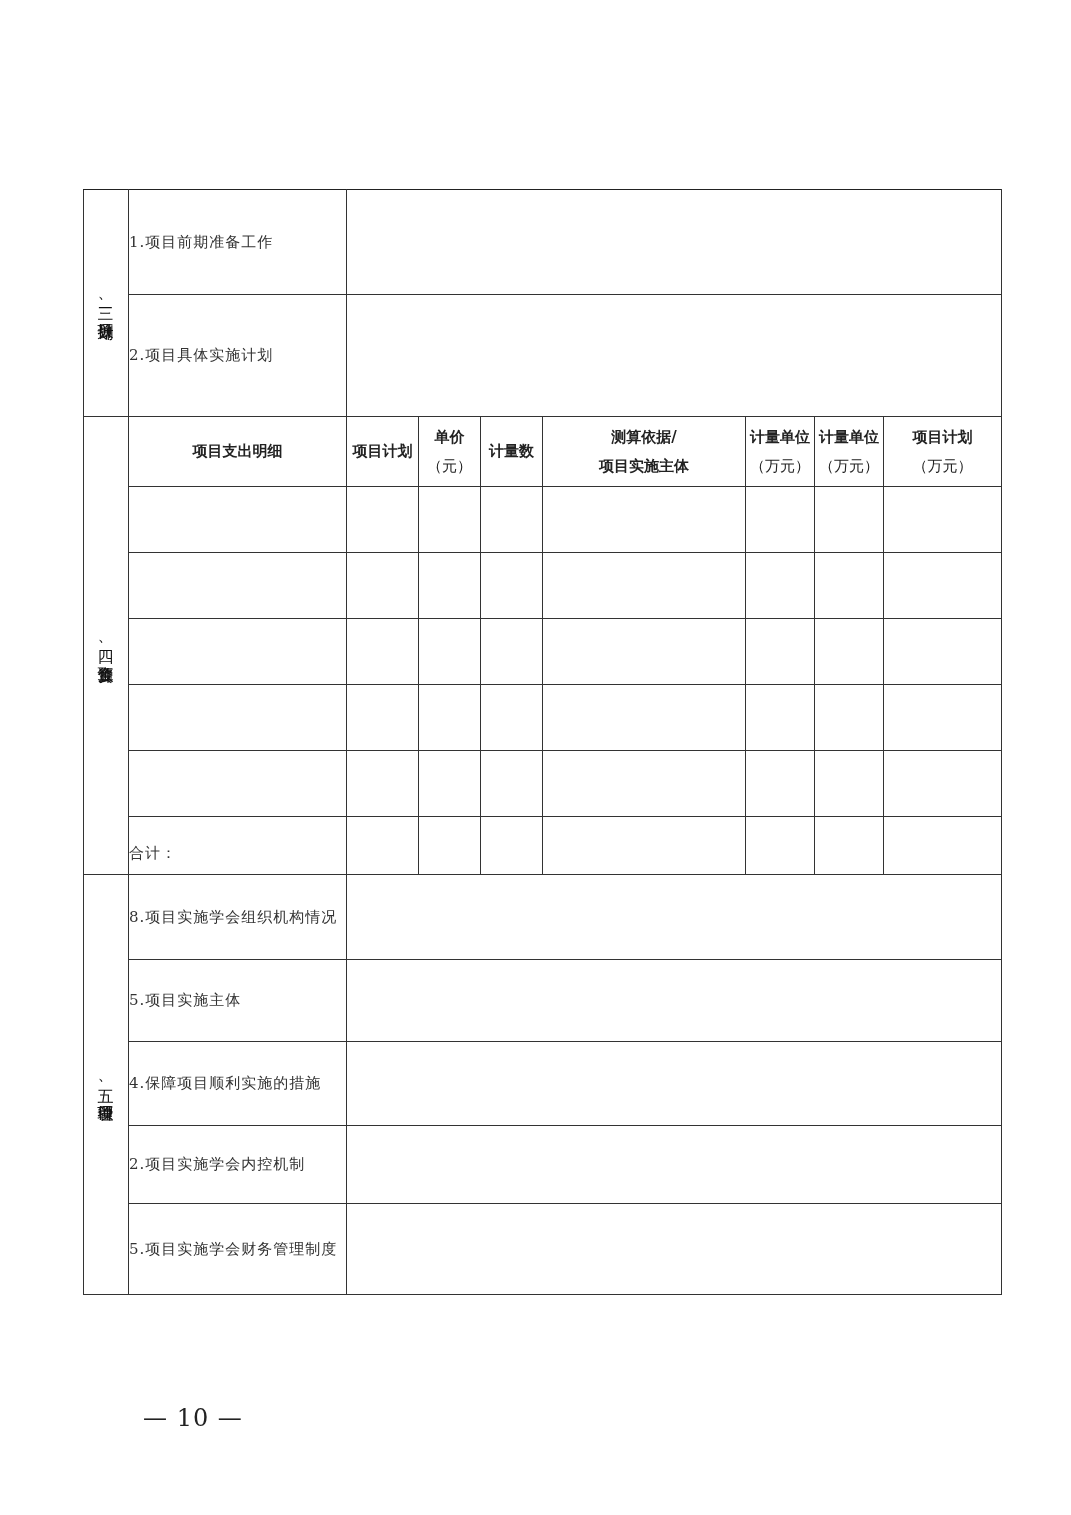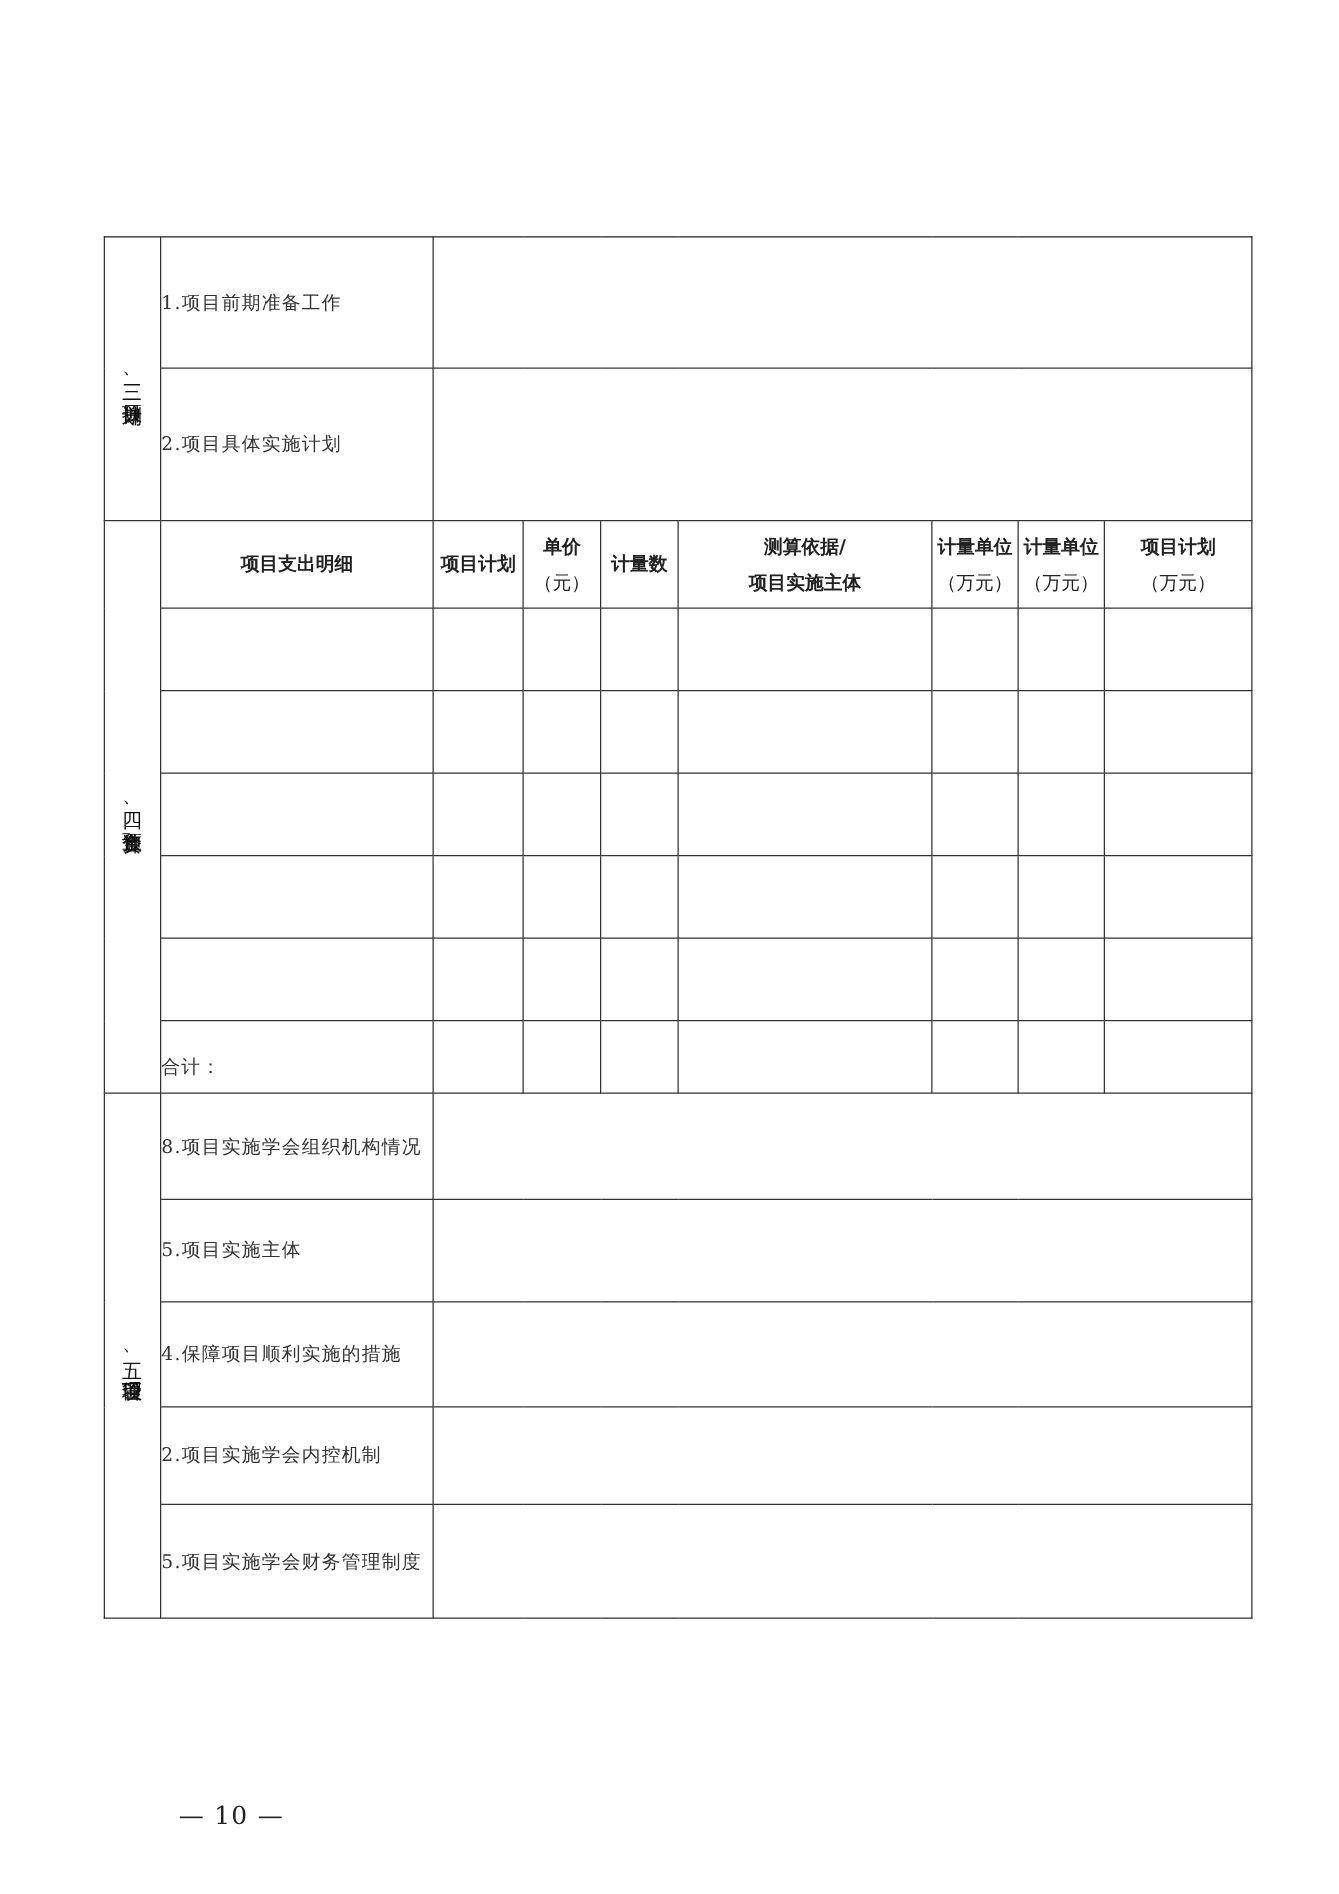--- a/index.html
+++ b/index.html
@@ -60,23 +60,23 @@
       font-size: 14.5px;
       line-height: 29px;
       font-weight: bold;
       color: #222;
     }
     .hdr .sub { display: block; font-weight: normal; }
     .blank { background: #fff; }
     .page-number {
       position: absolute;
       left: 143px;
-      top: 1440px;
+      top: 1404px;
       font-family: "DejaVu Serif", "Liberation Serif", serif;
-      font-size: 20px;
+      font-size: 24px;
       color: #222;
       letter-spacing: 1px;
     }
   </style>
 </head>
 <body>
 
 <table class="form-table">
   <colgroup>
     <col style="width:45px">

